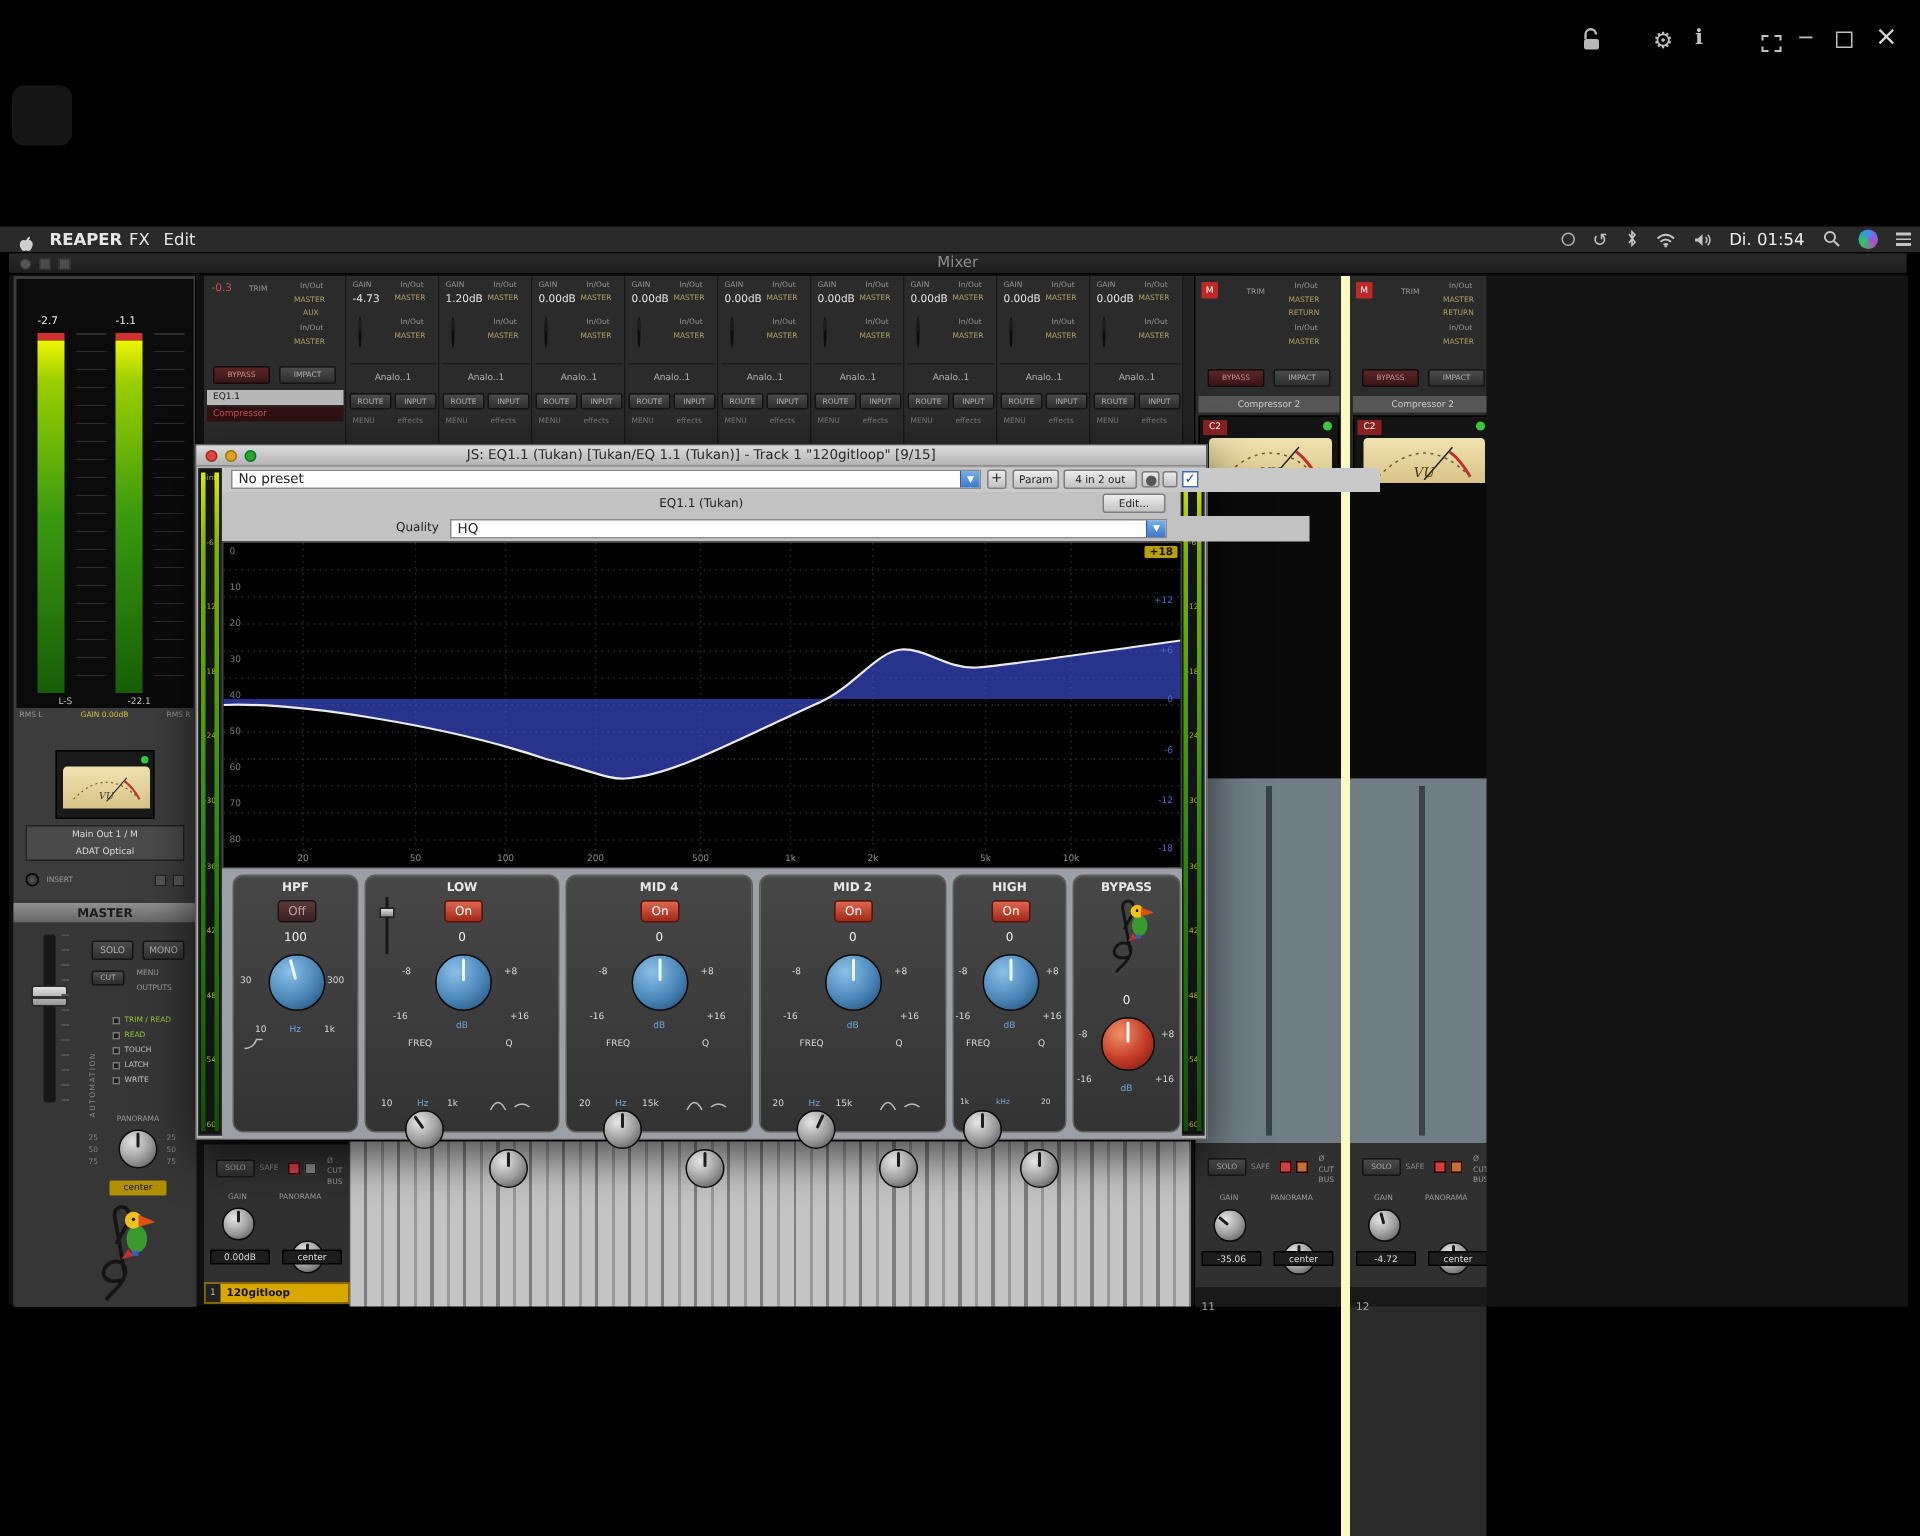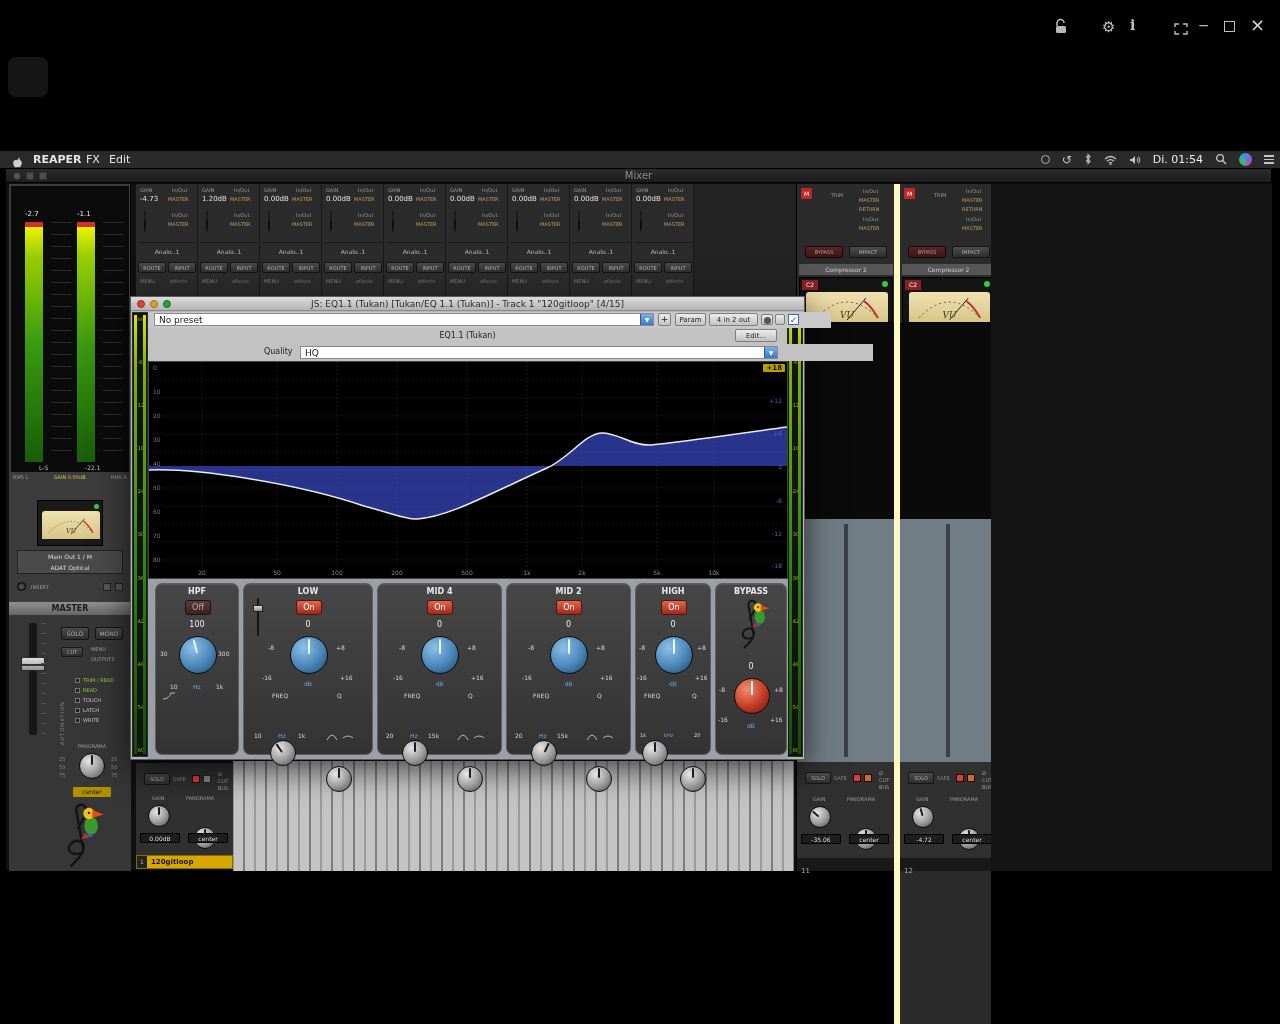--- a/index.html
+++ b/index.html
@@ -232,20 +232,33 @@
           </div>
         <div class="abs t6 ctr" style="left:64px;top:172px;width:38px;height:10px;background:#b09000;color:#141414;line-height:10px;border-radius:1px">center</div>
         <svg class="abs" style="left:36px;top:186px;width:72px;height:68px">
             <use href="#clef"></use>
           </svg>
       </div>
     </div>
 
     <div class="abs" style="left:130px;top:15px;width:660px;height:113px;background:#232323;display:flex">
 
+      <div style="flex:0 0 95px;position:relative;background:#2b2b2b;border-right:1px solid #181818">
+        <span class="abs t7" style="left:5px;top:4px;color:#d05050">-0.3</span>
+        <span class="strlbl" style="left:30px;top:6px">TRIM</span>
+        <span class="strlbl" style="left:64px;top:4px">In/Out</span>
+        <span class="strlbl gold" style="left:60px;top:13px">MASTER</span>
+        <span class="strlbl gold" style="left:66px;top:22px">AUX</span>
+        <span class="strlbl" style="left:64px;top:32px">In/Out</span>
+        <span class="strlbl gold" style="left:60px;top:41px">MASTER</span>
+        <div class="abs mbtn t5" style="left:6px;top:60px;width:38px;height:12px">BYPASS</div>
+        <div class="abs dbtn t5" style="left:50px;top:60px;width:38px;height:12px">IMPACT</div>
+        <div class="abs t6" style="left:2px;top:76px;width:91px;height:10px;background:#b8b8b8;color:#1a1a1a;padding-left:4px;line-height:10px">EQ1.1</div>
+        <div class="abs t6" style="left:2px;top:87px;width:91px;height:10px;background:#301010;color:#c05050;padding-left:4px;line-height:10px">Compressor</div>
+      </div>
 
       <div id="channels" style="display:flex">
   <div class="ch">
     <span class="strlbl" style="left:4px;top:3px">GAIN</span>
     <span class="abs t7" style="left:4px;top:11px;color:#e2e2e2">-4.73</span>
     <span class="strlbl" style="left:36px;top:3px">In/Out</span>
     <span class="strlbl gold" style="left:32px;top:12px">MASTER</span>
     <span class="abs knob sm" style="left:8px;top:28px;width:12px;height:12px"><i></i></span>
     <span class="strlbl" style="left:36px;top:28px">In/Out</span>
     <span class="strlbl gold" style="left:32px;top:37px">MASTER</span>
@@ -508,21 +521,21 @@
       <span class="abs ctr t6" style="left:0;top:0;width:10px;height:12px;background:#222;color:#bbb;line-height:12px">1</span>
       <span class="abs t7" style="left:14px;top:2px;color:#141414;font-weight:bold">120gitloop</span>
     </div>
   </div>
 
   <div class="abs" style="left:130px;top:296px;width:675px;height:464px;background:#b6b6b6;border:1px solid #5a5a5a;box-shadow:0 10px 30px rgba(0,0,0,.65)">
     <div class="abs" style="left:0;top:0;width:673px;height:14px;background:linear-gradient(#dcdcdc,#b4b4b4);border-bottom:1px solid #8a8a8a">
       <span class="abs led" style="left:6px;top:3px;width:8px;height:8px;background:#e0443e;border:1px solid #a02520"></span>
       <span class="abs led" style="left:19px;top:3px;width:8px;height:8px;background:#dea123;border:1px solid #9a6e10"></span>
       <span class="abs led" style="left:32px;top:3px;width:8px;height:8px;background:#24a732;border:1px solid #14701e"></span>
-      <div class="ctr t9" style="color:#2a2a2a;line-height:14px;white-space:nowrap;overflow:hidden">JS: EQ1.1 (Tukan) [Tukan/EQ 1.1 (Tukan)] - Track 1 "120gitloop" [4/15]</div>
+      <div class="ctr t9" style="color:#2a2a2a;line-height:14px;white-space:nowrap;overflow:hidden">JS: EQ1.1 (Tukan) [Tukan/EQ 1.1 (Tukan)] - Track 1 "120gitloop" [9/15]</div>
     </div>
 
     <div class="pw-meter" style="left:1px;top:15px;width:16px;height:445px">
         <div>-inf</div>
         <div>-6</div>
         <div>-12</div>
         <div>-18</div>
         <div>-24</div>
         <div>-30</div>
         <div>-36</div>
@@ -538,21 +551,21 @@
         <div>-18</div>
         <div>-24</div>
         <div>-30</div>
         <div>-36</div>
         <div>-42</div>
         <div>-48</div>
         <div>-54</div>
         <div>-60</div>
       </div>
 
-    <div class="abs" style="left:17px;top:15px;width:683px;height:16px;background:#c9c9c9">
+    <div class="abs" style="left:17px;top:15px;width:772px;height:16px;background:#c9c9c9">
       <div class="abs combo t9" style="left:6px;top:1px;width:500px;height:13px"><span>No preset</span><span class="dd">▼</span></div>
       <div class="abs bevel t9" style="left:510px;top:1px;width:13px;height:13px;line-height:11px">+</div>
       <div class="abs bevel t7" style="left:527px;top:1px;width:31px;height:13px;line-height:12px">Param</div>
       <div class="abs bevel t7" style="left:561px;top:1px;width:49px;height:13px;line-height:12px">4 in 2 out</div>
       <div class="abs bevel" style="left:613px;top:2px;width:12px;height:11px">
           <b style="display:block;width:7px;height:7px;border-radius:50%;background:#555;margin:1.5px auto"></b>
         </div>
       <div class="abs bevel" style="left:627px;top:2px;width:10px;height:11px"></div>
       <div class="abs" style="left:640px;top:2px;width:11px;height:11px;background:#fff;border:1px solid #3a6ab0;color:#2050c0;font-size:9px;line-height:10px;text-align:center">✓</div>
     </div>

